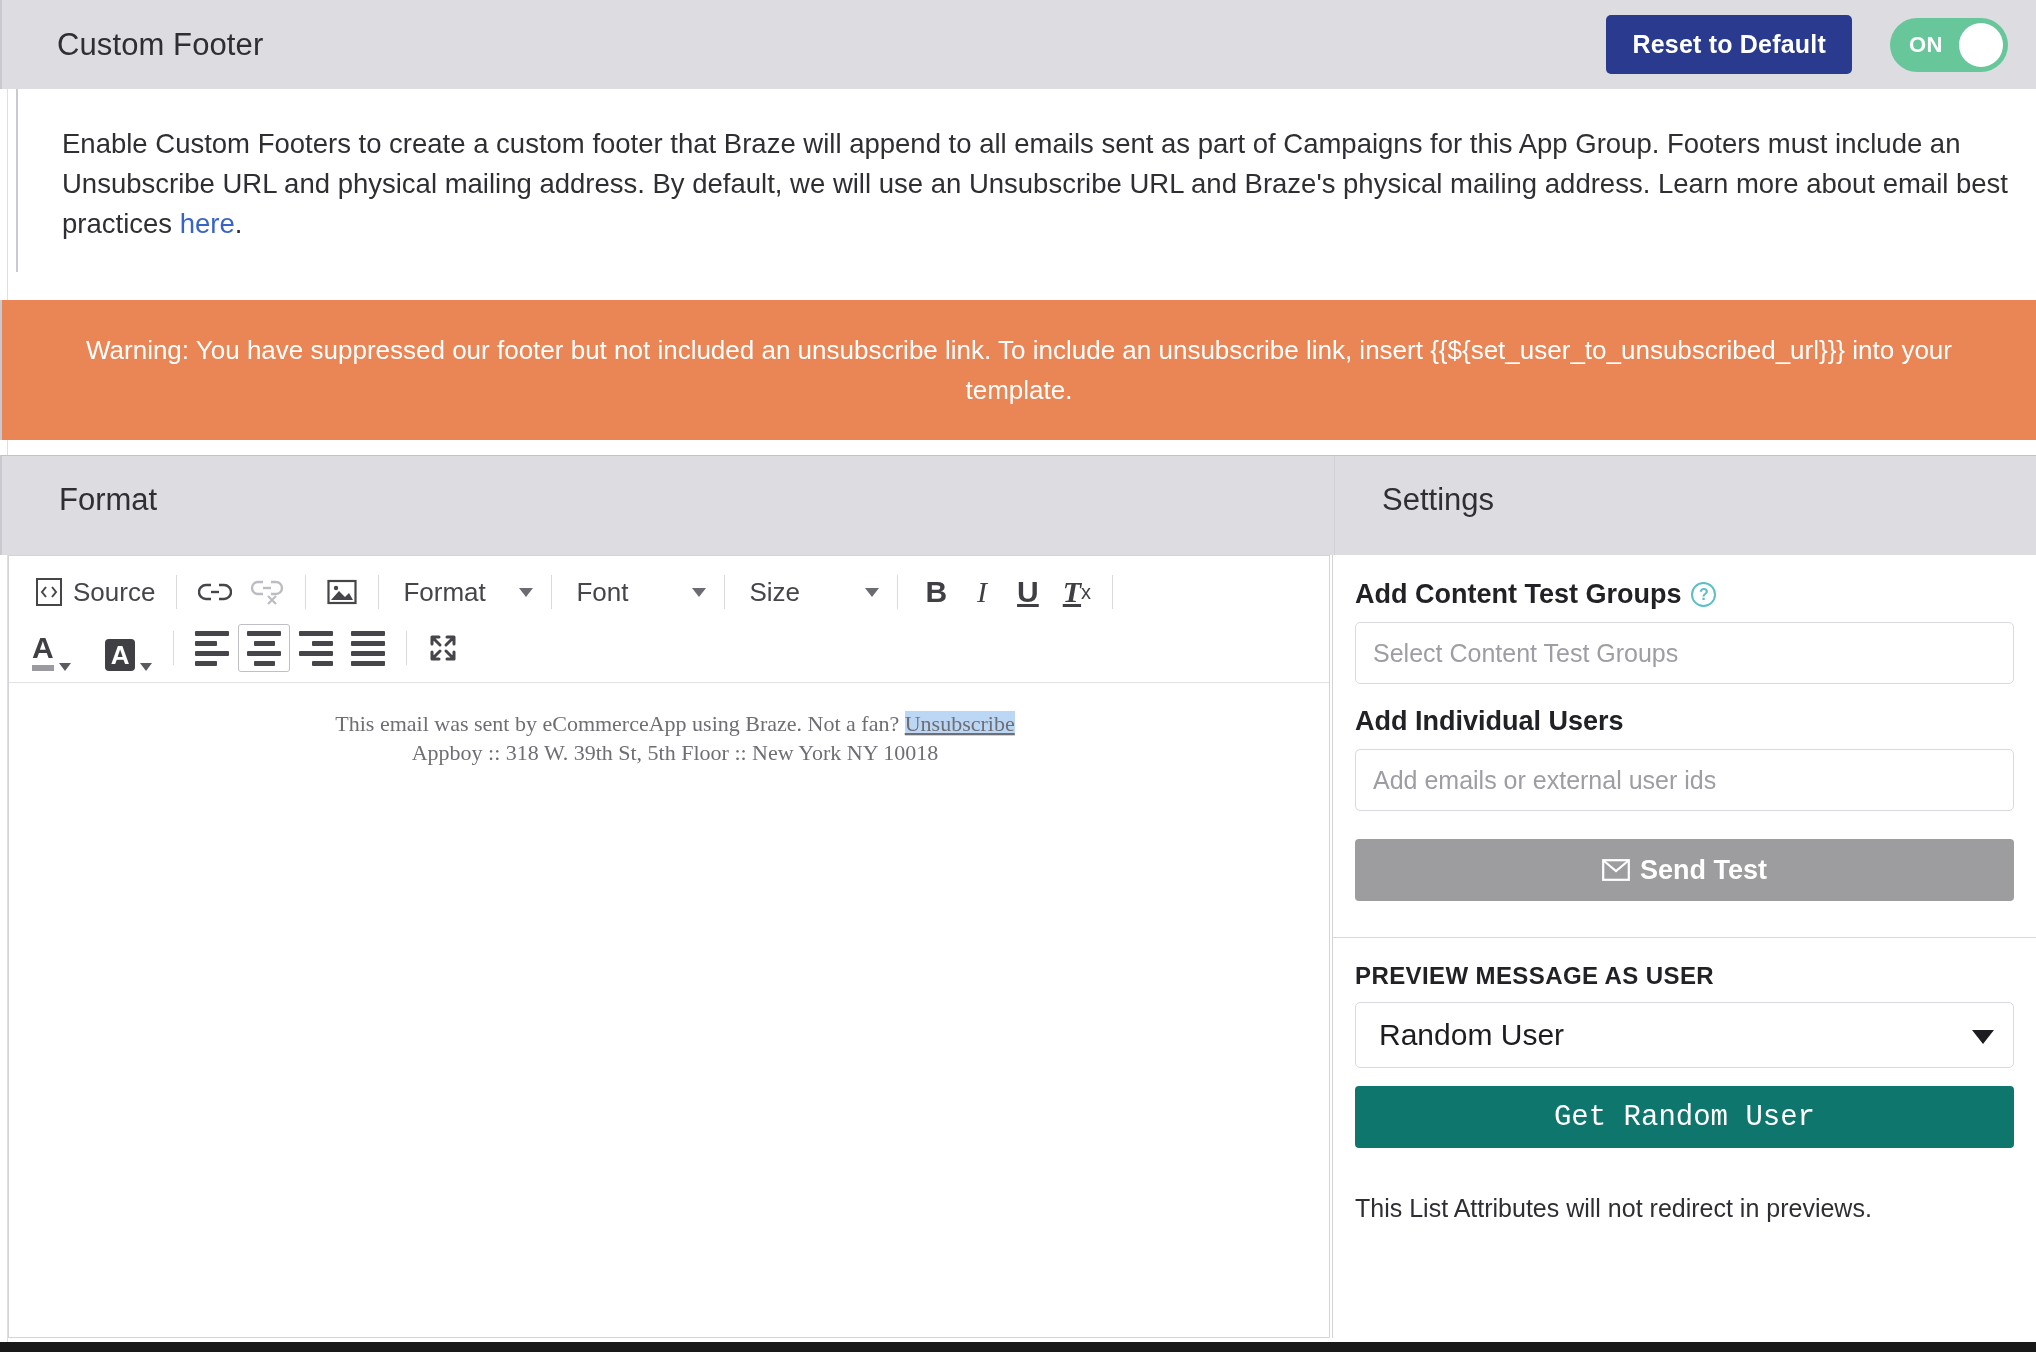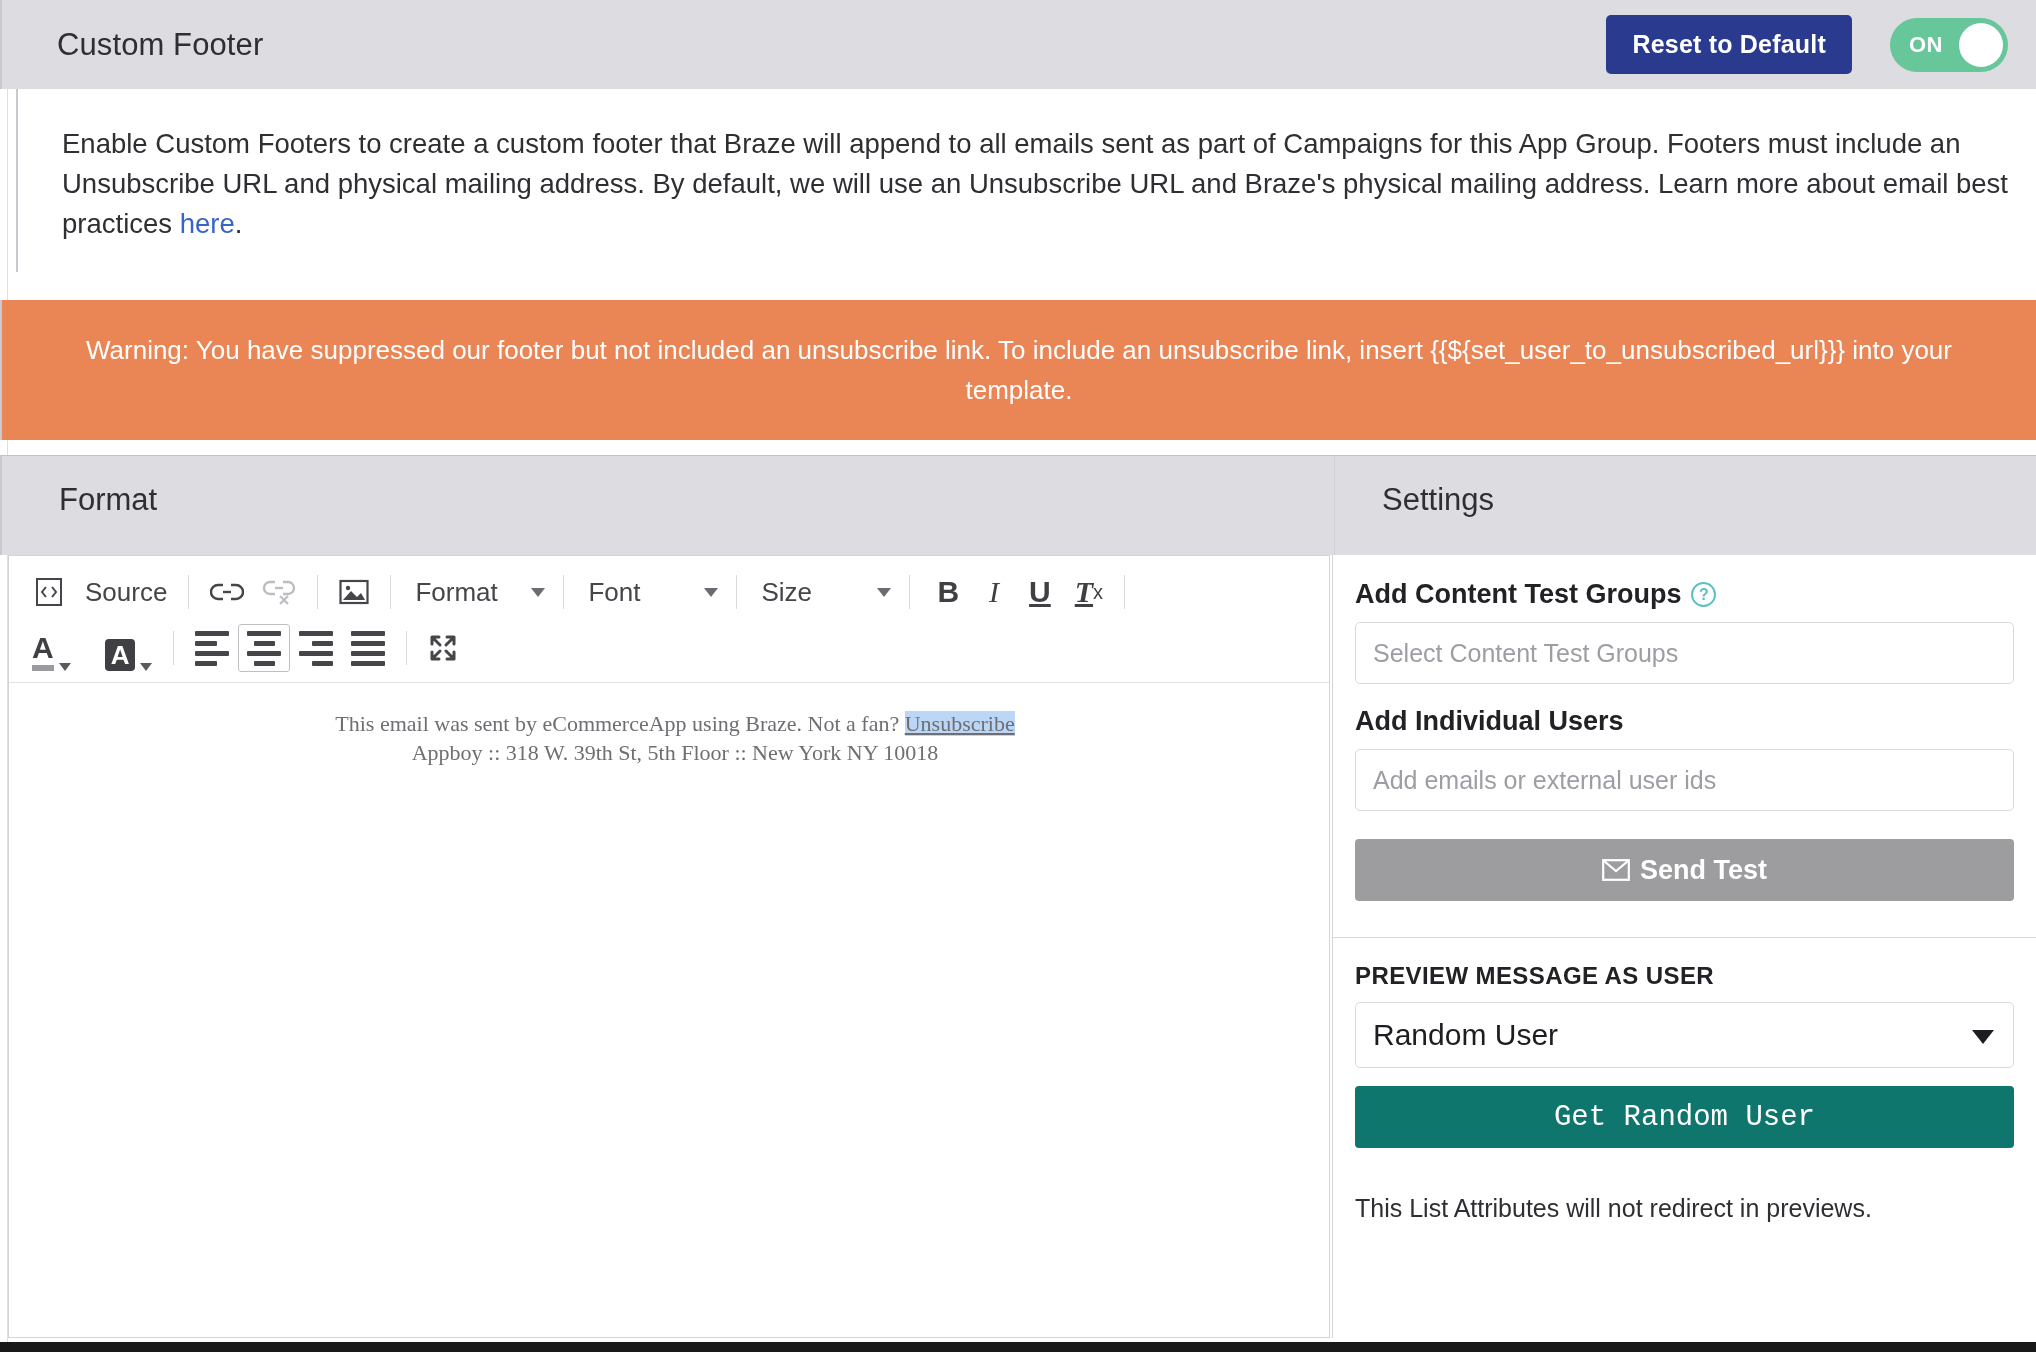--- a/index.html
+++ b/index.html
@@ -113,21 +113,21 @@
     display: flex; align-items: center; justify-content: center;
     height: 48px; cursor: pointer; color: #45454a;
     padding: 0 8px; border: 1px solid transparent; border-radius: 3px;
   }
   .tb-item.active { border-color: #bfbfc6; }
   .tb-item.disabled { color: #bcbcc2; cursor: default; }
   .tb-sep {
     width: 1px; height: 34px; background: #d9d9de; margin: 0 12px;
   }
   .tb-source {
-    display: flex; align-items: center; gap: 23px;
+    display: flex; align-items: center; gap: 11px;
     font-size: 26px; color: #45454a; padding-left: 12px;
   }
   .tb-dd {
     display: flex; align-items: center; justify-content: space-between;
     min-width: 148px; padding: 0 6px 0 12px;
     font-size: 26px; color: #45454a; cursor: pointer;
   }
   .caret { border-left: 7px solid transparent; border-right: 7px solid transparent;
            border-top: 9px solid #6b6b72; margin-left: 18px; }
   .caret-sm { border-left: 6px solid transparent; border-right: 6px solid transparent;
@@ -202,21 +202,21 @@
     display: flex; align-items: center; justify-content: center; gap: 10px;
     cursor: default;
   }
   .set-label-caps {
     font-size: 24px; font-weight: 700; color: #222226;
     letter-spacing: 0.4px; margin-bottom: 12px;
   }
   .select-wrap { position: relative; }
   .select-box {
     width: 100%; height: 66px; border: 1px solid #d9d9de; border-radius: 5px;
-    padding: 0 17px; font-size: 30px; color: #1d1d21;
+    padding: 0 23px; font-size: 30px; color: #1d1d21;
     display: flex; align-items: center; cursor: pointer; background: #fff;
   }
   .select-arrow {
     position: absolute; right: 20px; top: 28px;
     border-left: 11px solid transparent; border-right: 11px solid transparent;
     border-top: 14px solid #1d1d21;
   }
   .btn-getuser {
     width: 100%; height: 62px; margin-top: 18px;
     background: #0f766e; color: #fff; border: none; border-radius: 4px;

